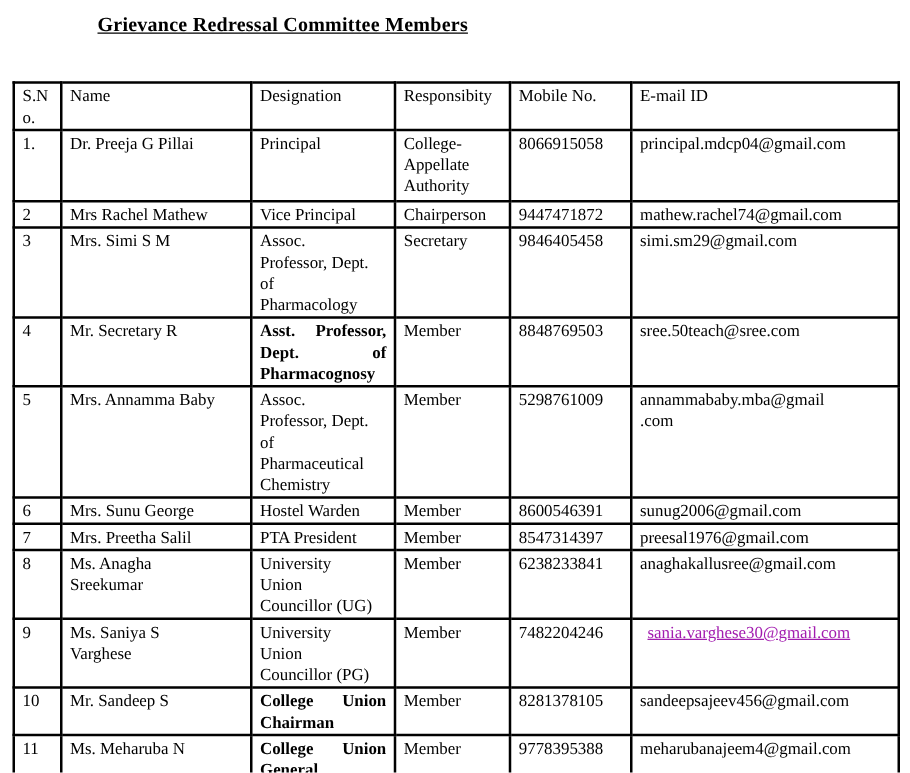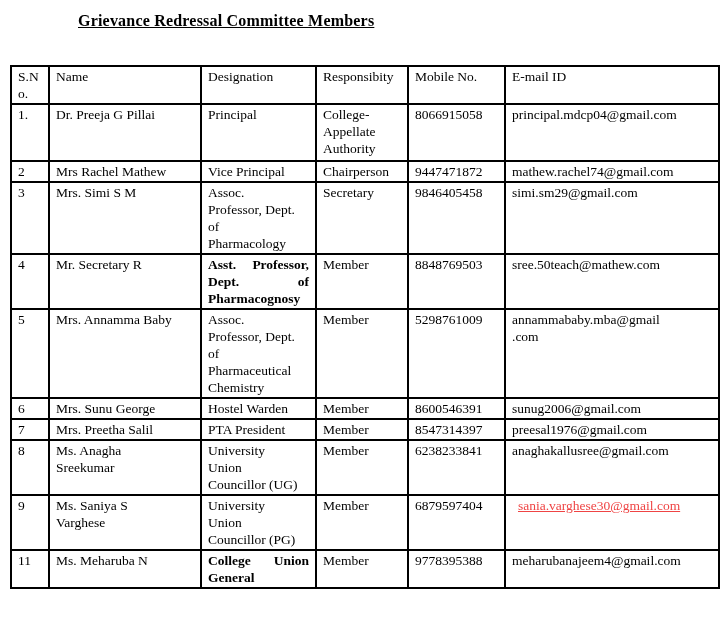--- a/index.html
+++ b/index.html
@@ -44,21 +44,21 @@
   tbody tr:nth-child(5)  { height: 86px; }
   tbody tr:nth-child(6)  { height: 18px; }
   tbody tr:nth-child(7)  { height: 18px; }
   tbody tr:nth-child(8)  { height: 52px; }
   tbody tr:nth-child(9)  { height: 52px; }
   tbody tr:nth-child(10) { height: 35px; }
   tbody tr:nth-child(11) { height: 52px; }
   .jline { display: flex; justify-content: space-between; font-weight: bold; }
   .jline.last { display: block; }
   a.email-link {
-    color: #ef4444;
+    color: #a21caf;
     text-decoration: underline;
     margin-left: 6px;
   }
 </style>
 </head>
 <body>
 
 <div class="doc-title">Grievance Redressal Committee Members</div>
 
 <table class="members">
@@ -110,21 +110,21 @@
       <td>Secretary</td>
       <td>9846405458</td>
       <td>simi.sm29@gmail.com</td>
     </tr>
     <tr>
       <td>4</td>
       <td>Mr. Secretary R</td>
       <td><div class="jline"><span>Asst.</span><span>Professor,</span></div><div class="jline"><span>Dept.</span><span>of</span></div><div class="jline last"><span>Pharmacognosy</span></div></td>
       <td>Member</td>
       <td>8848769503</td>
-      <td>sree.50teach@mathew.com</td>
+      <td>sree.50teach@sree.com</td>
     </tr>
     <tr>
       <td>5</td>
       <td>Mrs. Annamma Baby</td>
       <td>Assoc.
 Professor, Dept.
 of
 Pharmaceutical
 Chemistry</td>
       <td>Member</td>
@@ -160,22 +160,30 @@
       <td>anaghakallusree@gmail.com</td>
     </tr>
     <tr>
       <td>9</td>
       <td>Ms. Saniya S
 Varghese</td>
       <td>University
 Union
 Councillor (PG)</td>
       <td>Member</td>
-      <td>6879597404</td>
+      <td>7482204246</td>
       <td><a href="#" class="email-link">sania.varghese30@gmail.com</a></td>
+    </tr>
+    <tr>
+      <td>10</td>
+      <td>Mr. Sandeep S</td>
+      <td><div class="jline"><span>College</span><span>Union</span></div><div class="jline last"><span>Chairman</span></div></td>
+      <td>Member</td>
+      <td>8281378105</td>
+      <td>sandeepsajeev456@gmail.com</td>
     </tr>
     <tr>
       <td>11</td>
       <td>Ms. Meharuba N</td>
       <td><div class="jline"><span>College</span><span>Union</span></div><div class="jline"><span>General</span></div></td>
       <td>Member</td>
       <td>9778395388</td>
       <td>meharubanajeem4@gmail.com</td>
     </tr>
   </tbody>

